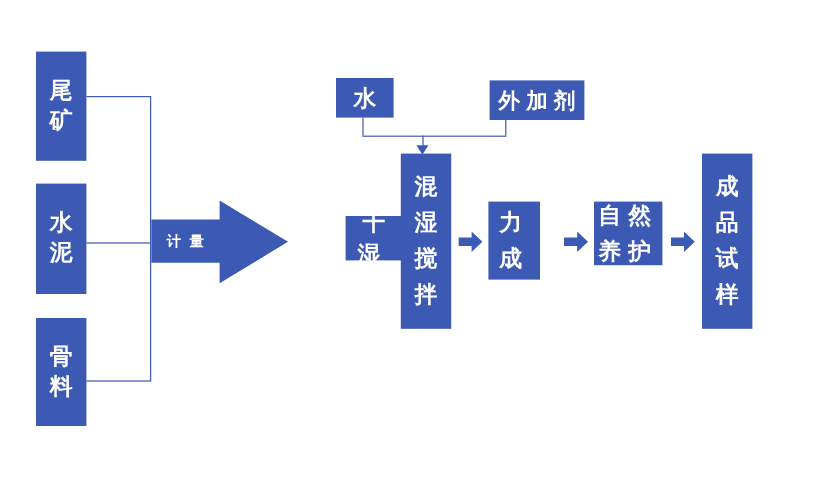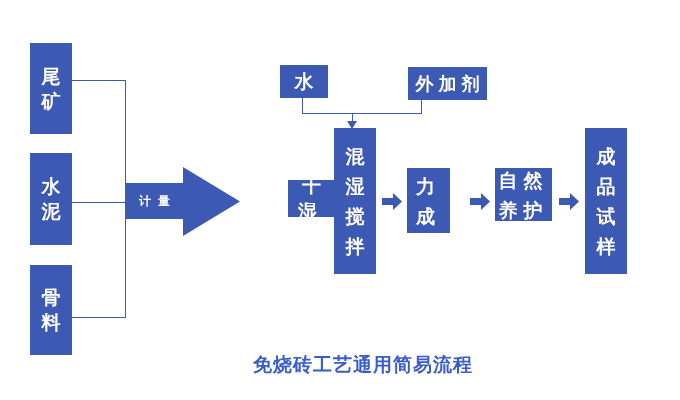--- a/index.html
+++ b/index.html
@@ -103,15 +103,14 @@
 
   <svg class="arrow-svg" style="left:559px;top:193px;" width="20" height="17" viewBox="0 0 20 17">
     <polygon points="0,5 11,5 11,0 20,8.5 11,17 11,12 0,12" fill="currentColor"></polygon>
   </svg>
 
   <div class="node v4" style="left:585px;top:128px;width:42px;height:146px;">成
 品
 试
 样</div>
 
-  <div class="caption">免烧砖工艺通用简易流程</div>
 
 </div>
 
 </body></html>

